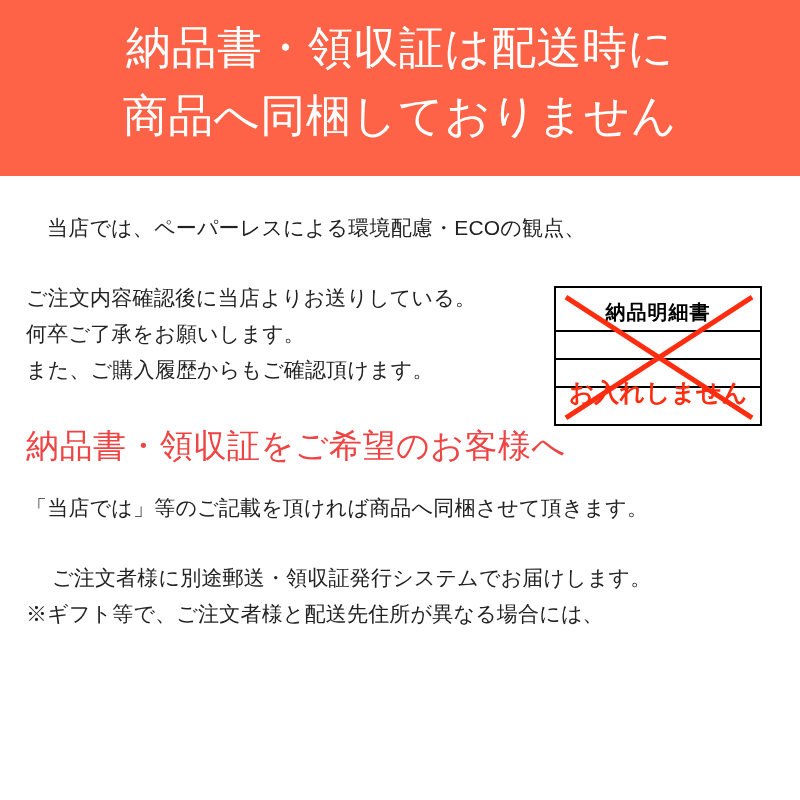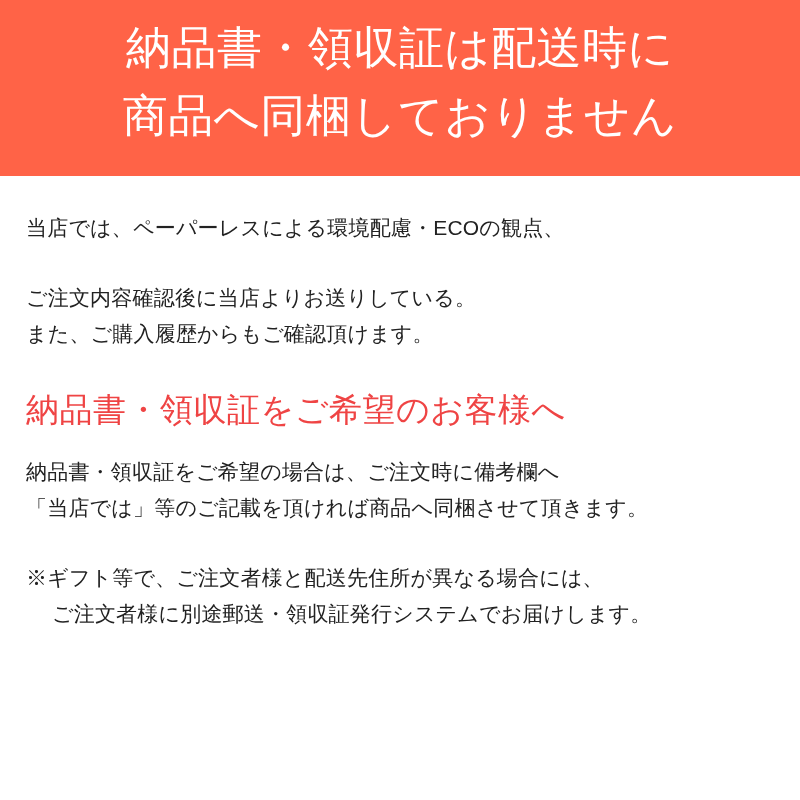--- a/index.html
+++ b/index.html
@@ -57,21 +57,21 @@
     color: #222222;
     font-size: 21px;
     line-height: 36px;
     letter-spacing: 0.2px;
   }
   .para .ln {
     display: block;
     white-space: nowrap;
   }
 
-  .block-1 { margin-top: 8px; }
+  .block-1 { margin-top: 8px; margin-left: 21px; }
   .block-2 { margin-top: 34px; position: relative; }
 
   
   .slip {
     position: absolute;
     right: 12px;
     top: 6px;
     width: 208px;
     height: 140px;
   }
@@ -154,30 +154,40 @@
   </div>
 
   <div class="body">
 
     <div class="para block-1">
       <span class="ln">当店では、ペーパーレスによる環境配慮・ECOの観点、</span>
     </div>
 
     <div class="para block-2">
       <span class="ln">ご注文内容確認後に当店よりお送りしている。</span>
+      <span class="ln">何卒ご了承をお願いします。</span>
       <span class="ln">また、ご購入履歴からもご確認頂けます。</span>
 
+      <div class="slip">
+        <div class="slip-box"></div>
+        <div class="slip-rule r1"></div>
+        <div class="slip-rule r2"></div>
+        <div class="slip-rule r3"></div>
+        <div class="slip-title">納品明細書</div>
+        <div class="slip-x1"></div>
+        <div class="slip-x2"></div>
+        <div class="slip-stamp">お入れしません</div>
+      </div>
     </div>
 
     <div class="section-head">納品書・領収証をご希望のお客様へ</div>
 
     <div class="para block-3">
-      <span class="ln">納品書・領収証をご希望の場合は、ご注文時に備考欄へ</span>
       <span class="ln">「当店では」等のご記載を頂ければ商品へ同梱させて頂きます。</span>
     </div>
 
     <div class="para block-4">
+      <span class="ln indent">ご注文者様に別途郵送・領収証発行システムでお届けします。</span>
       <span class="ln">※ギフト等で、ご注文者様と配送先住所が異なる場合には、</span>
-      <span class="ln indent">ご注文者様に別途郵送・領収証発行システムでお届けします。</span>
     </div>
 
   </div>
 </div>
 
 </body></html>

